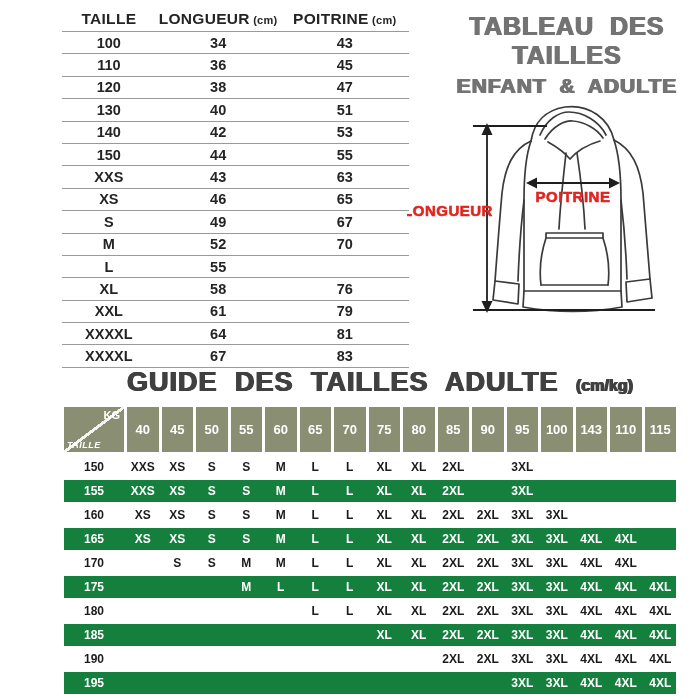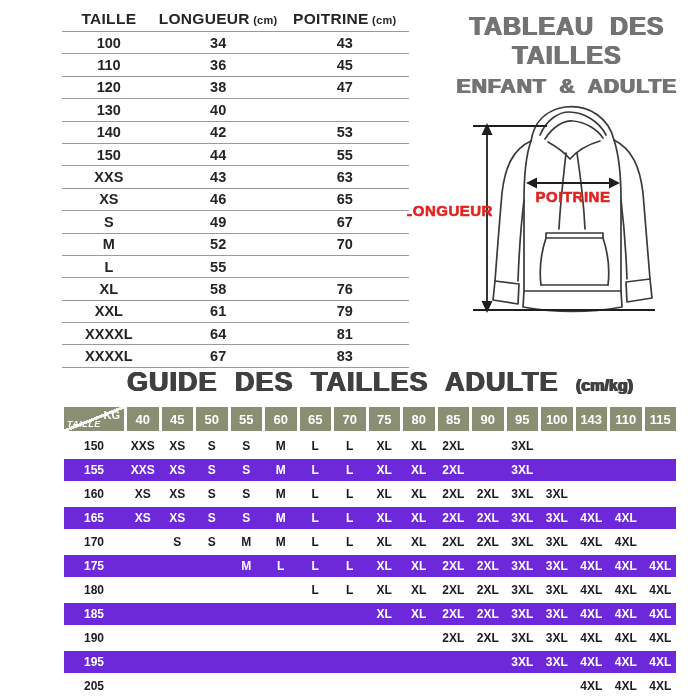--- a/index.html
+++ b/index.html
@@ -29,37 +29,37 @@
              paint-order:stroke;stroke:#e02420;stroke-width:.6px;}
 
   
   .guide-title{position:absolute;left:32px;top:367px;width:648px;text-align:center;
                color:#404040;font-weight:bold;font-size:27px;letter-spacing:1px;word-spacing:9px;
                text-shadow:.8px 0 currentColor,-.8px 0 currentColor;}
   .guide-title .unit{font-size:16px;letter-spacing:0;word-spacing:0;}
 
   
   .guide-table{position:absolute;left:40px;top:407px;width:612px;}
-  .g-header{display:grid;grid-template-columns:60px repeat(16,1fr);gap:3px;height:24px;border-radius:10px;}
+  .g-header{display:grid;grid-template-columns:60px repeat(16,1fr);gap:3px;height:45px;border-radius:10px;}
   .gh-cell{background:#8a8f74;color:#fff;font-weight:bold;font-size:13px;
            display:flex;align-items:center;justify-content:center;}
   .g-corner{position:relative;background:
       linear-gradient(to bottom right,
         rgba(255,255,255,0) calc(50% - 1.5px),
         rgba(255,255,255,.9) calc(50% - 1.5px) calc(50% + 1.5px),
         rgba(255,255,255,0) calc(50% + 1.5px)),
       #8a8f74;}
   .corner-kg{position:absolute;top:2px;right:4px;font-size:11px;color:#fff;font-weight:bold;}
   .corner-taille{position:absolute;bottom:2px;left:3px;font-size:9px;color:#fff;
                  font-weight:bold;font-style:italic;letter-spacing:.5px;}
   .g-row{display:grid;grid-template-columns:60px repeat(16,1fr);gap:3px;height:22px;
          margin-top:2px;align-items:center;text-align:center;font-weight:bold;
          font-size:12px;color:#1c1c1c;}
   #g-rows .g-row:first-child{margin-top:4px;}
-  .g-row.olive{background:#6d28d9;color:#fff;}
+  .g-row.olive{background:#15803d;color:#fff;}
   .g-cell,.g-label{line-height:22px;}
 </style>
 </head>
 <body>
 
 <div class="page">
 
   <div class="size-table" id="size-table-body">
       <div class="st-row header">
         <div class="st-cell"><span>TAILLE</span></div>
@@ -77,20 +77,21 @@
         <div class="st-cell">45</div>
       </div>
       <div class="st-row">
         <div class="st-cell">120</div>
         <div class="st-cell">38</div>
         <div class="st-cell">47</div>
       </div>
       <div class="st-row">
         <div class="st-cell">130</div>
         <div class="st-cell">40</div>
+        <div class="st-cell">51</div>
       </div>
       <div class="st-row">
         <div class="st-cell">140</div>
         <div class="st-cell">42</div>
         <div class="st-cell">53</div>
       </div>
       <div class="st-row">
         <div class="st-cell">150</div>
         <div class="st-cell">44</div>
         <div class="st-cell">55</div>

